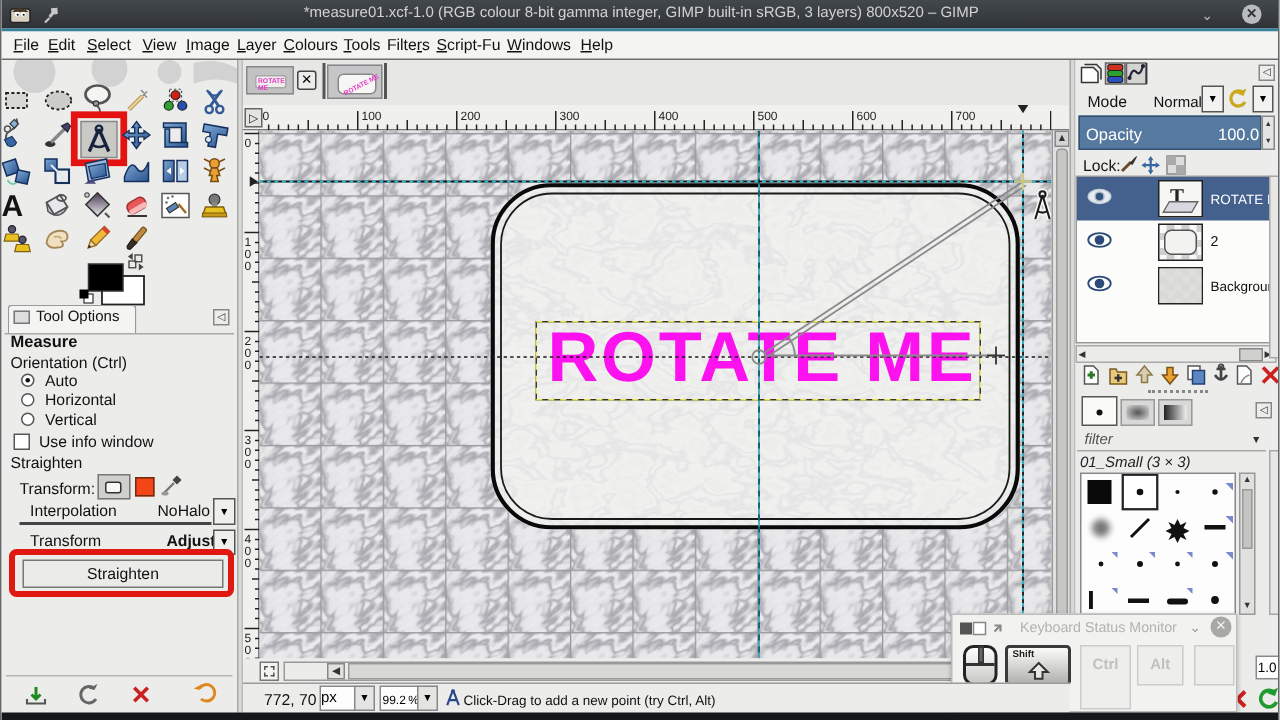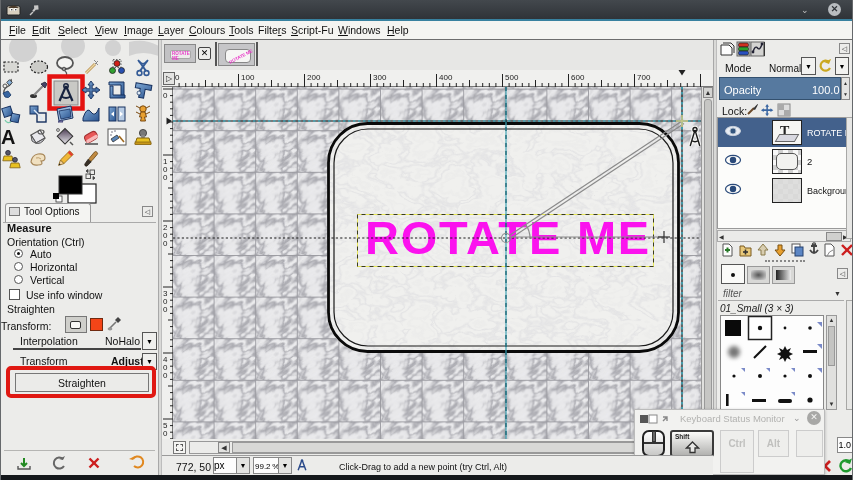--- a/index.html
+++ b/index.html
@@ -45,20 +45,21 @@
       <circle cx="9.5" cy="7.5" r="1.6" fill="#fff"></circle>
       <circle cx="5.8" cy="7.8" r="0.7" fill="#111"></circle>
       <circle cx="9.8" cy="7.8" r="0.7" fill="#111"></circle>
     </svg>
   <svg class="abs" style="left:28px; top:3px;" width="12" height="13">
       <path d="M 6 1 L 9 4 L 7 6 L 7 9 L 5 9 L 5 6 L 3 4 Z" fill="#c8c8c8" transform="rotate(40 6 6)"></path>
       <line x1="4" y1="9" x2="1" y2="12" stroke="#c8c8c8" stroke-width="1.4"></line>
     </svg>
   <div class="abs" style="left:800px; top:5px; width:10px; height:8px; color:#c0c0c0; font-size:9px;">⌄</div>
   <div class="abs" style="left:827px; top:3px; width:13px; height:13px; border-radius:50%; background:#b8bcc0; color:#2f3338; font-size:9px; text-align:center; line-height:12px; font-weight:bold;">✕</div>
+  <div id="titletext" class="abs" style="color:#d2d2d2; font-size:10px;">*measure01.xcf-1.0 (RGB colour 8-bit gamma integer, GIMP built-in sRGB, 3 layers) 800x520 – GIMP</div>
   <div id="titleline" class="abs"></div>
 
   <div id="menubar" class="abs">
     <span style="left:8px"><u>F</u>ile</span>
     <span style="left:31px"><u>E</u>dit</span>
     <span style="left:57px"><u>S</u>elect</span>
     <span style="left:94px"><u>V</u>iew</span>
     <span style="left:123px"><u>I</u>mage</span>
     <span style="left:157px"><u>L</u>ayer</span>
     <span style="left:188px"><u>C</u>olours</span>
@@ -278,21 +279,21 @@
       <div class="abs" style="left:2px; top:2px; width:3px; height:3px; border-radius:50%; background:#111;"></div>
     </div>
   <div class="abs smalltext" style="left:29px; top:248px;">Auto</div>
   <div class="abs" style="left:13px; top:262px; width:9px; height:9px; border:1px solid #555; border-radius:50%; background:#fff;"></div>
   <div class="abs smalltext" style="left:29px; top:261px;">Horizontal</div>
   <div class="abs" style="left:13px; top:275px; width:9px; height:9px; border:1px solid #555; border-radius:50%; background:#fff;"></div>
   <div class="abs smalltext" style="left:29px; top:274px;">Vertical</div>
   <div class="abs" style="left:8px; top:289px; width:11px; height:11px; border:1px solid #555; background:#fff;"></div>
   <div class="abs smalltext" style="left:25px; top:289px;">Use info window</div>
   <div class="abs smalltext" style="left:6px; top:303px;">Straighten</div>
-  <div class="abs smalltext" style="left:0; top:320px;">Transform:</div>
+  <div class="abs smalltext" style="left:12px; top:320px;">Transform:</div>
   <div class="abs" style="left:64px; top:316px; width:22px; height:17px; background:#cfcfcb; border:1px solid #777;">
       <div class="abs" style="left:4px; top:4px; width:11px; height:8px; border:1.4px solid #333; border-radius:2px; background:#f8f8f6;"></div>
     </div>
   <div class="abs" style="left:89px; top:318px; width:13px; height:13px; background:#f44518; border:1px solid #702a10;"></div>
   <svg class="abs" style="left:106px; top:316px;" width="16" height="16">
       <line x1="2" y1="13" x2="9" y2="6" stroke="#777" stroke-width="1.6"></line>
       <path d="M 8 4 l 3 -3 l 3 3 l -3 3 z" fill="#444"></path>
       <ellipse cx="3" cy="13" rx="2.4" ry="1.4" fill="#999"></ellipse>
     </svg>
   <div class="abs" style="left:12px; top:332px; width:128px; height:18px; border-bottom:2px solid #444;"></div>
@@ -859,25 +860,25 @@
     <div class="abs" style="left:3px; top:1px; font-size:6.5px; font-weight:bold; color:#222;">Shift</div>
     <svg class="abs" style="left:13px; top:9px;" width="15" height="13">
         <path d="M 7.5 1 L 13.5 7 L 10 7 L 10 11.5 L 5 11.5 L 5 7 L 1.5 7 Z" fill="#e8e8e6" stroke="#333" stroke-width="1.3"></path>
       </svg>
   </div>
   <div class="abs" style="left:719px; top:430px; width:34px; height:43px; border:1px solid #ccc; background:#eeeeec; font-size:10px; font-weight:bold; color:#c0c0be; text-align:center; line-height:26px;">Ctrl</div>
   <div class="abs" style="left:757px; top:430px; width:31px; height:27px; border:1px solid #ccc; background:#eeeeec; font-size:10px; font-weight:bold; color:#c0c0be; text-align:center; line-height:26px;">Alt</div>
   <div class="abs" style="left:795px; top:430px; width:27px; height:27px; border:1px solid #ccc; background:#eeeeec;"></div>
 
   <div id="statusbar" class="abs"></div>
-  <div class="abs smalltext" style="left:175px; top:461px;">772, 50</div>
+  <div class="abs smalltext" style="left:175px; top:461px;">772, 70</div>
   <div class="abs" style="left:212px; top:457px; width:24px; height:17px; background:#fdfdfd; border:1px solid #888; font-size:10px; padding:2px 0 0 0;">px</div>
   <div class="abs" style="left:235px; top:457px; width:14px; height:17px; background:#e4e4e2; border:1px solid #888; font-size:7px; text-align:center; line-height:16px;">▼</div>
   <div class="abs" style="left:252px; top:457px; width:26px; height:17px; background:#fdfdfd; border:1px solid #888; font-size:8px; padding:4px 0 0 1px; white-space:nowrap; overflow:hidden;">99.2 %</div>
   <div class="abs" style="left:277px; top:457px; width:14px; height:17px; background:#e4e4e2; border:1px solid #888; font-size:7px; text-align:center; line-height:16px;">▼</div>
   <svg class="abs" style="left:295px; top:459px;" width="12" height="12" viewBox="0 0 14 14">
       <path d="M 7 1 L 2.5 13 M 7 1 L 11.5 13 M 4 9 L 10 9" stroke="#2a4a8a" stroke-width="1.7" fill="none"></path>
       <circle cx="7" cy="2" r="1.5" fill="#2a4a8a"></circle>
     </svg>
-  <div class="abs" style="left:308px; top:462px; font-size:9px; color:#111;margin-left:30px;">Click-Drag to add a new point (try Ctrl, Alt)</div>
+  <div class="abs" style="left:308px; top:462px; font-size:9px; color:#111;">Click-Drag to add a new point (try Ctrl, Alt)</div>
   <div id="bottomstrip" class="abs"></div>
 
 </div>
 
 </body></html>

